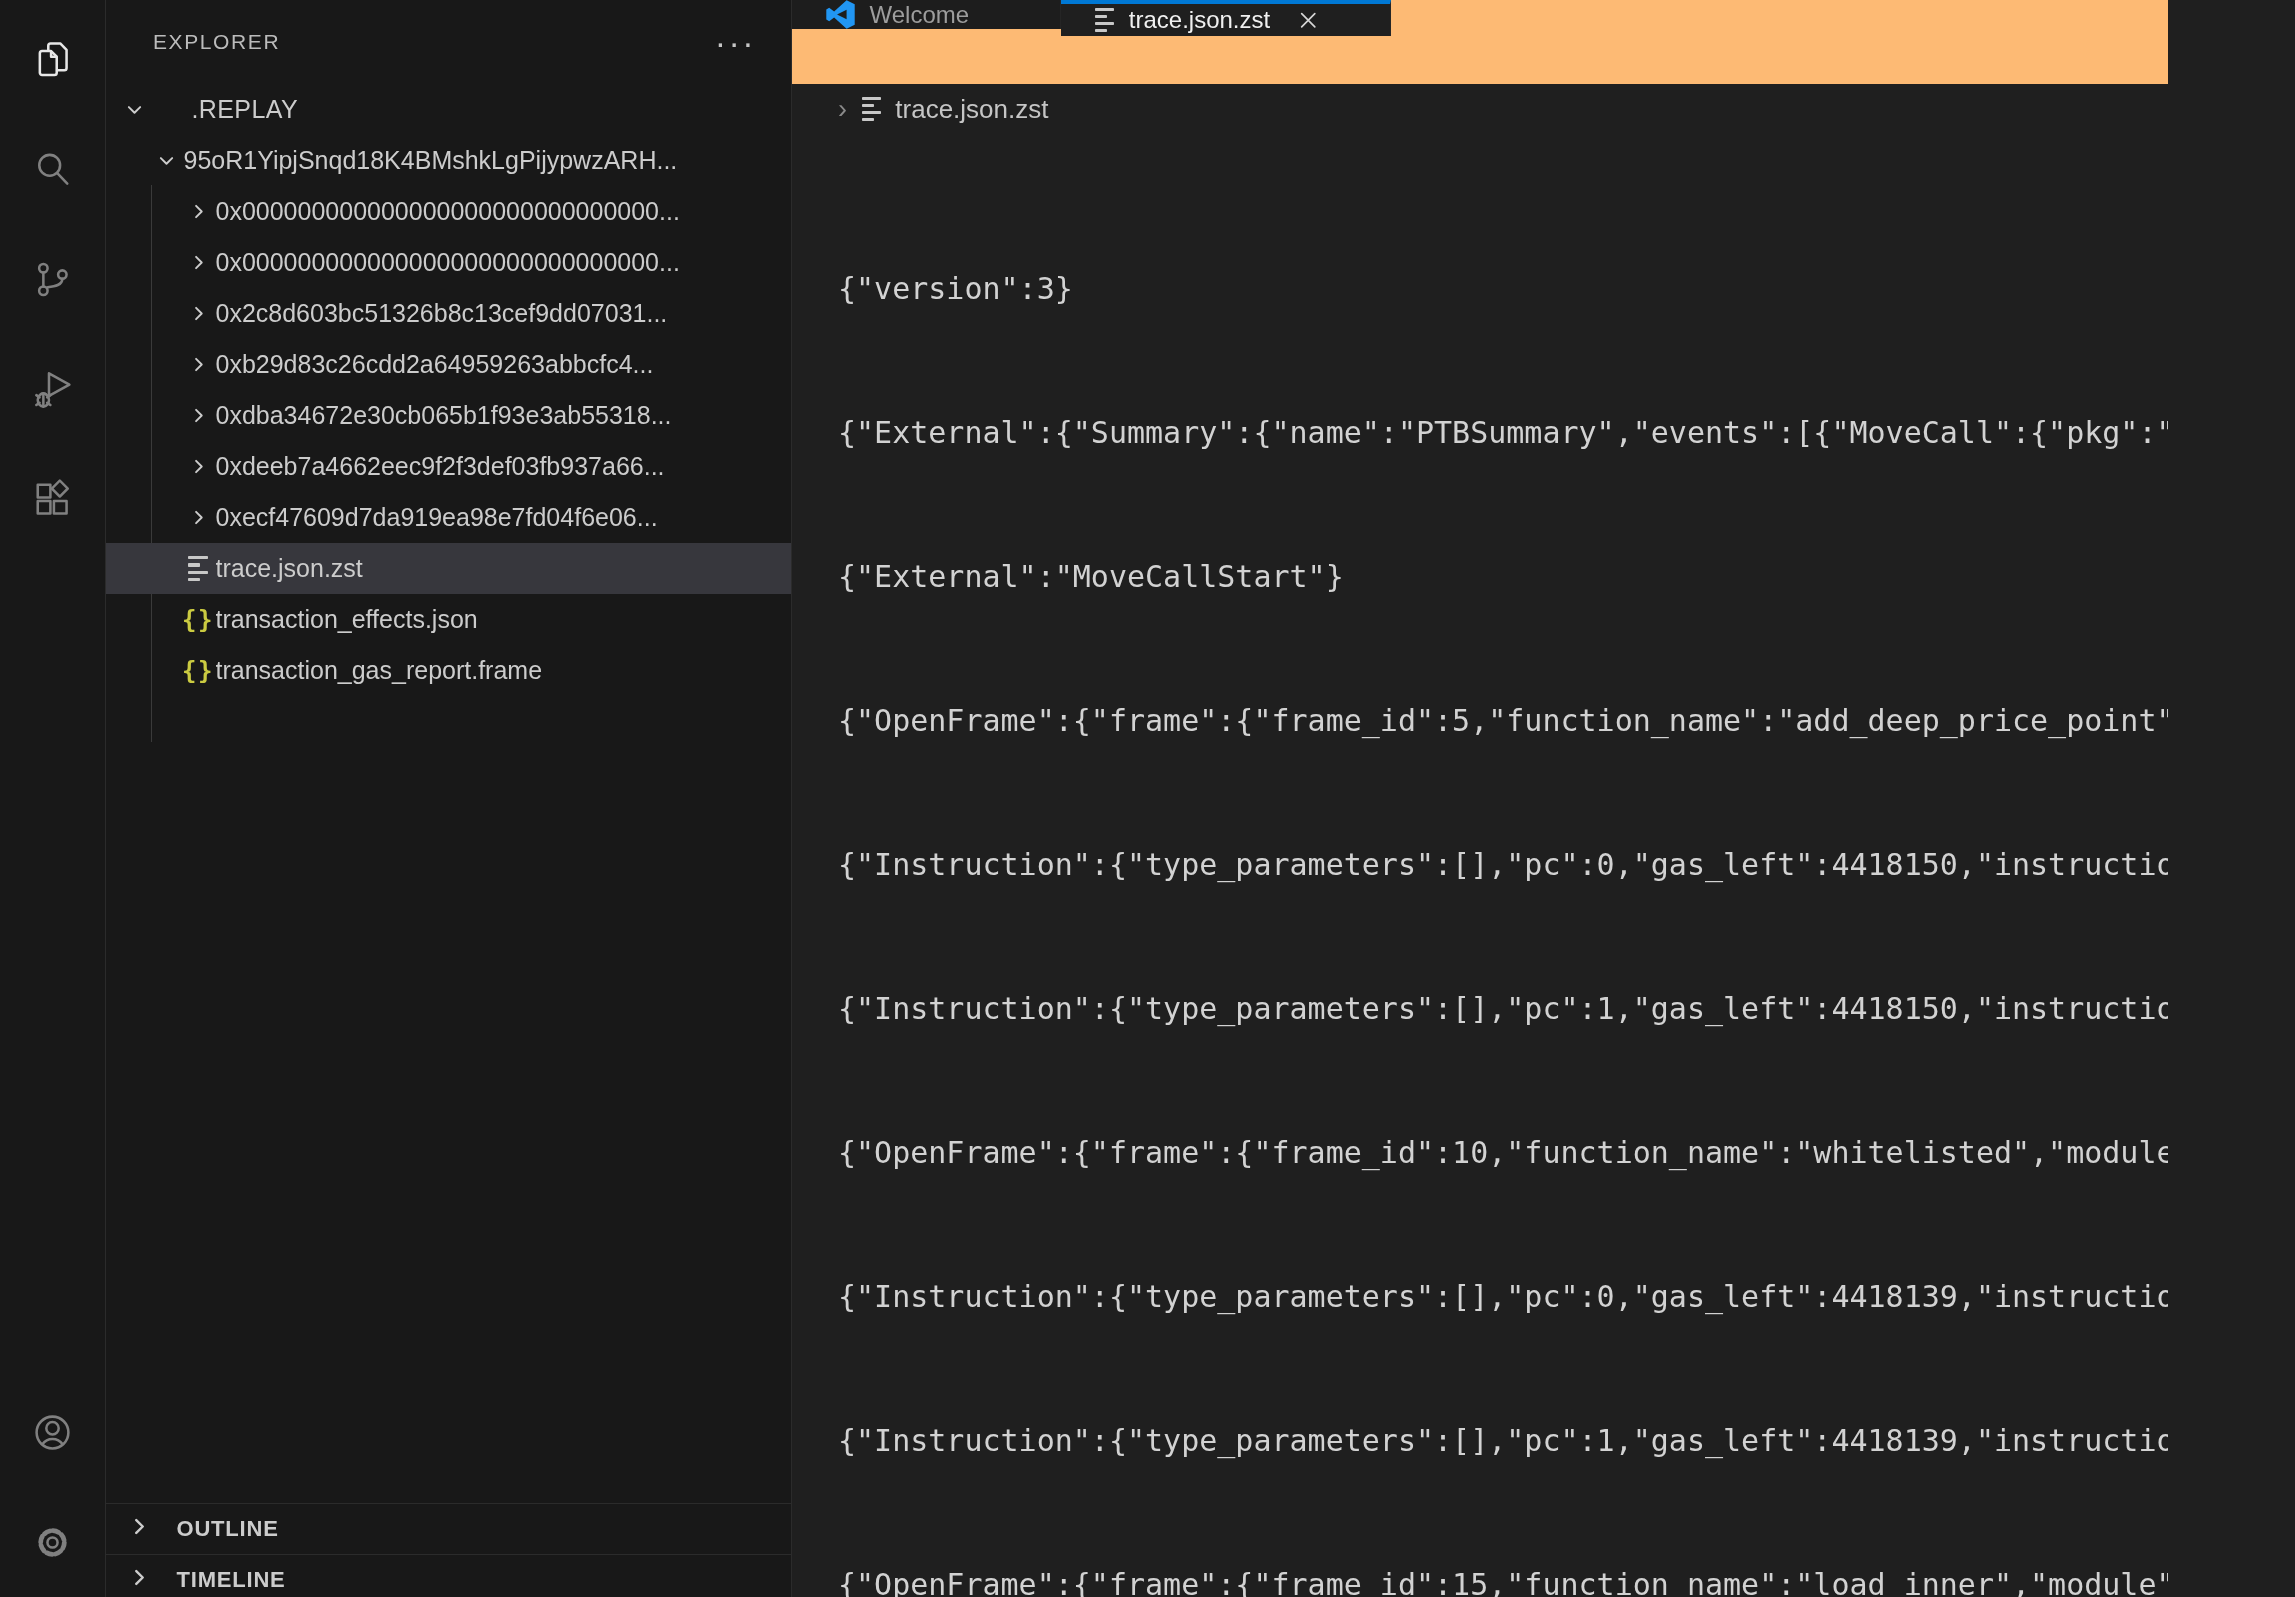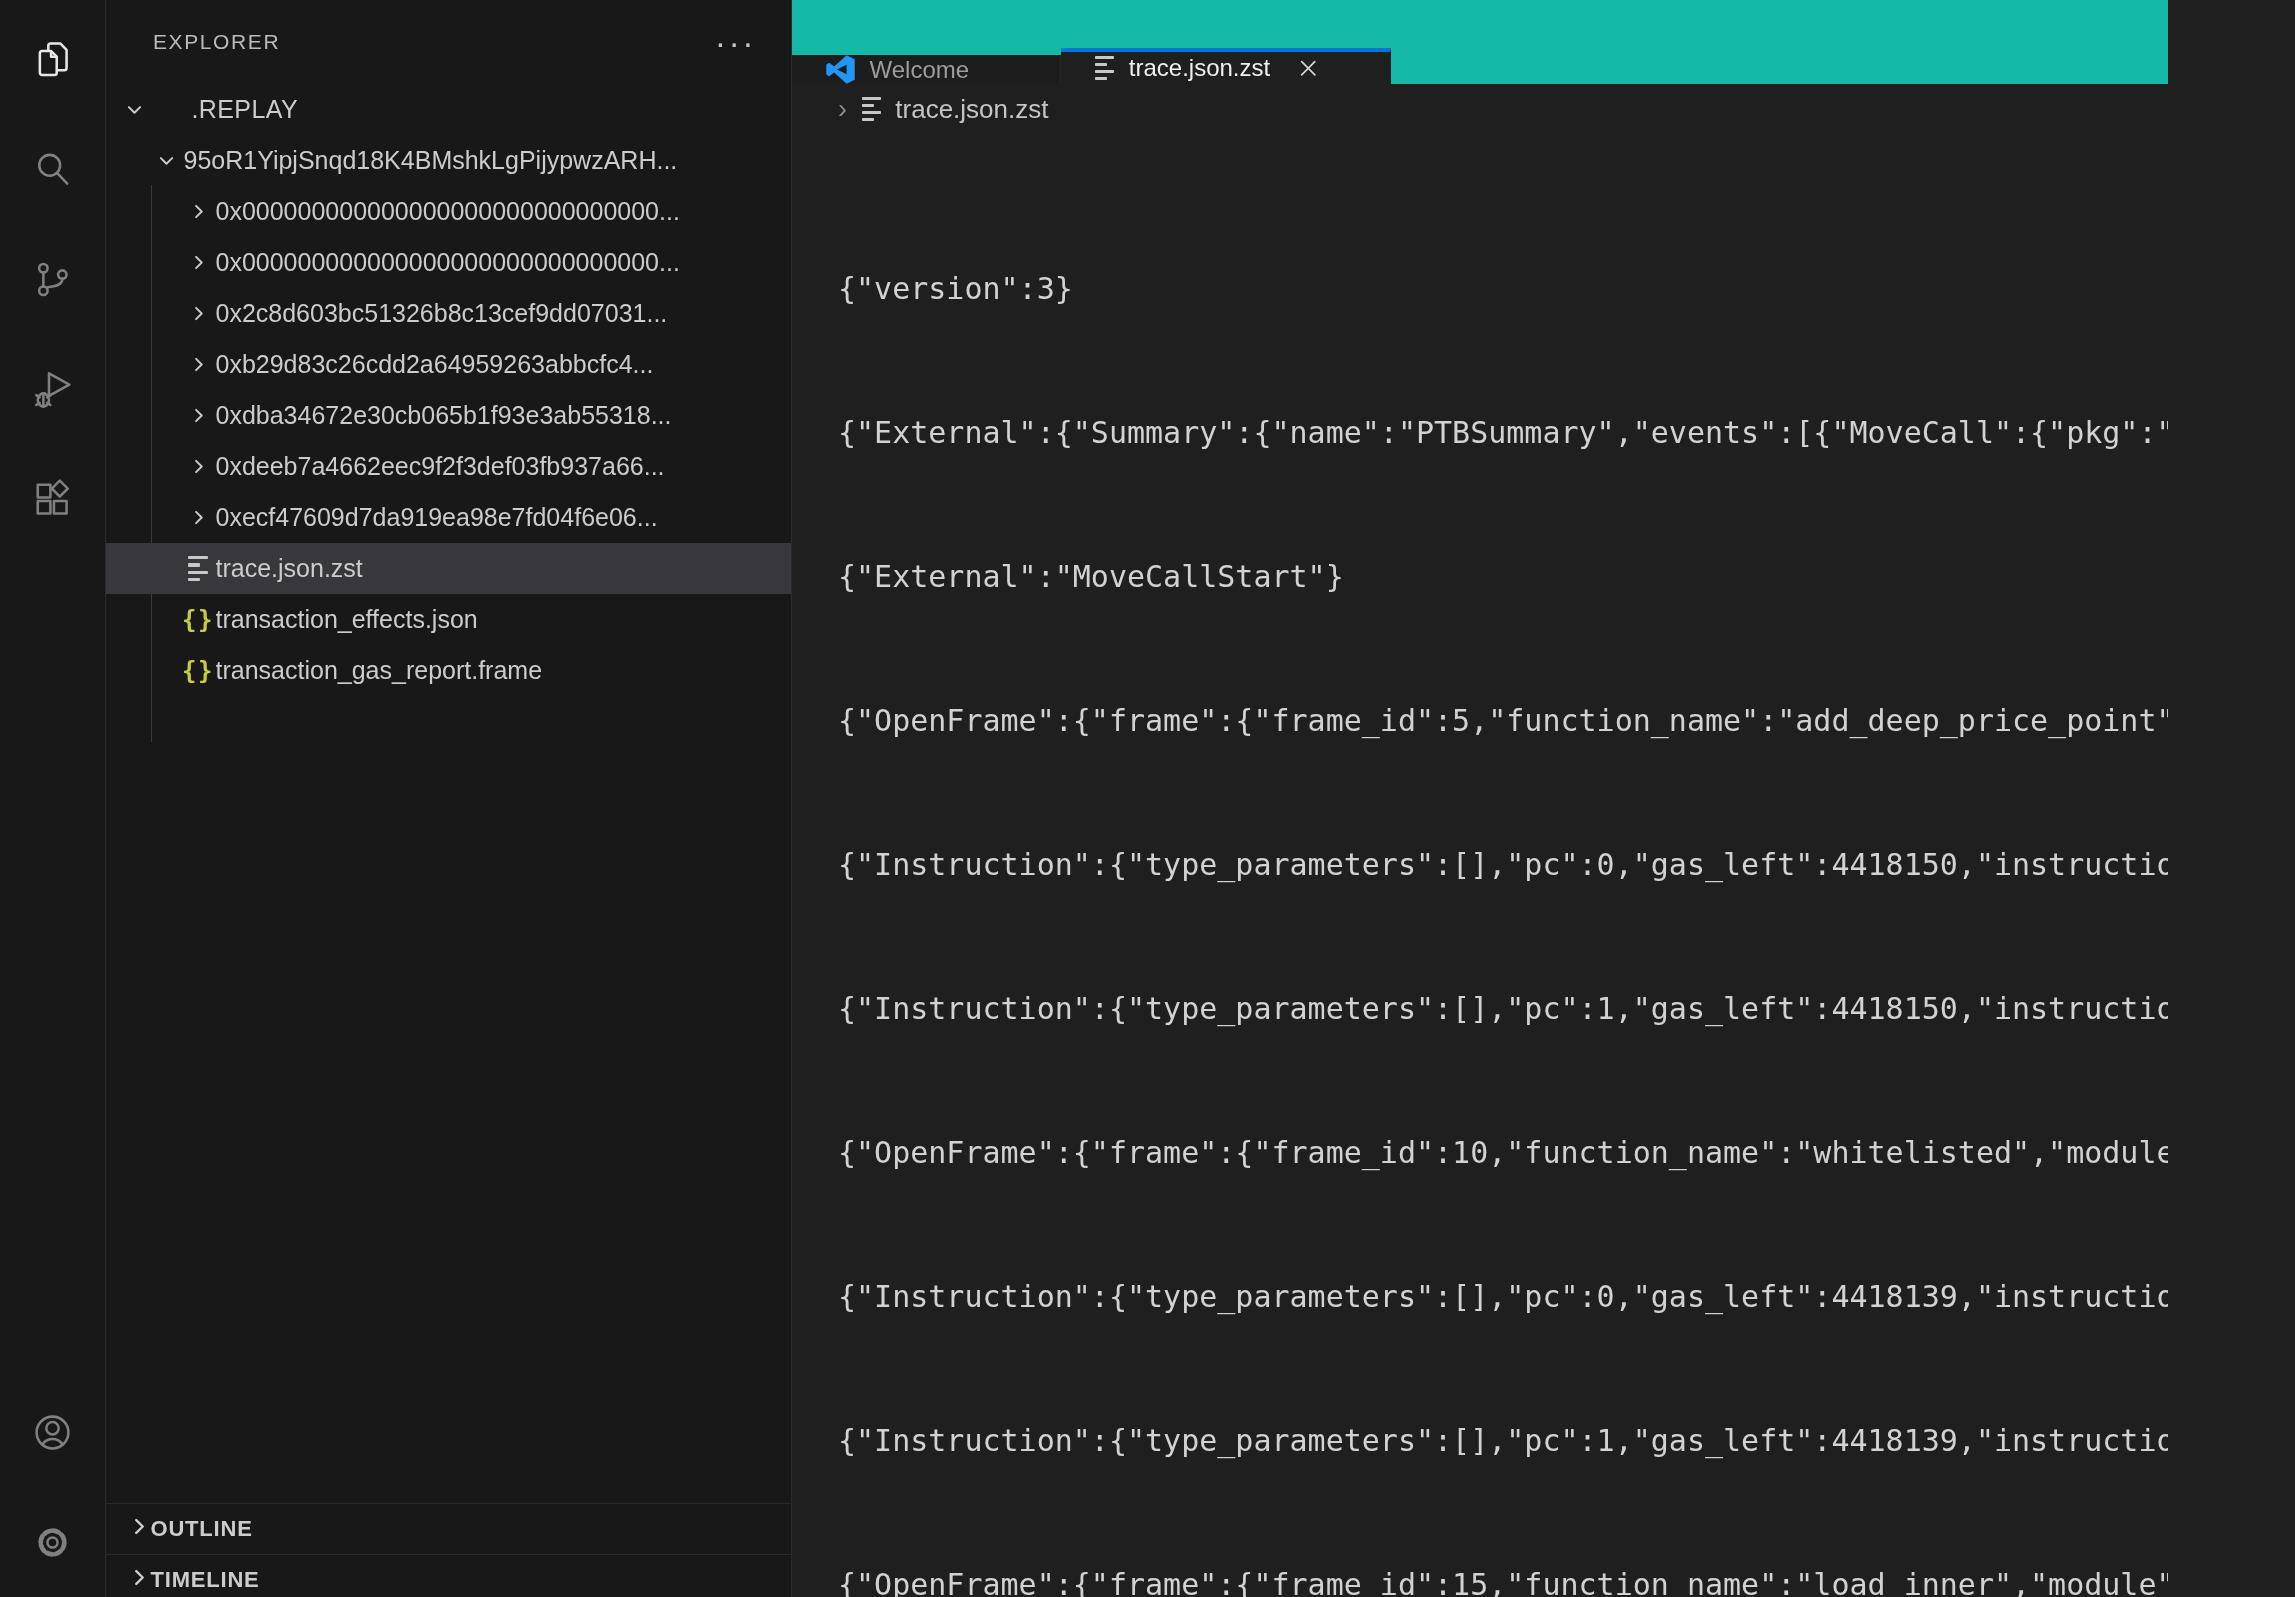--- a/index.html
+++ b/index.html
@@ -37,26 +37,26 @@
   .kind-root-open .tree-label { font-weight:400; letter-spacing:0.4px;margin-left:40px; }
   .tree-label { overflow:hidden; }
   .ficon-json { color:#cbcb41; font-size:24px; font-weight:700; letter-spacing:1.6px;
                 font-family:"DejaVu Sans Mono", monospace; }
   .bars { display:flex; flex-direction:column; gap:4px; }
   .bars i { display:block; height:3.2px; background:#c8c8c8; border-radius:0.8px; }
   .bars .b-w { width:19.3px; } .bars .b-n { width:12px; }
 
   .side-bottom { position:absolute; left:0; right:0; top:1503px; }
   .section-row { height:51px; border-top:0.8px solid #2b2b2b; display:flex; align-items:center;
-                 padding-left:22.5px; gap:1px; color:#cccccc; font-weight:700; font-size:22px;
+                 padding-left:22.5px; gap:27px; color:#cccccc; font-weight:700; font-size:22px;
                  letter-spacing:0.8px; cursor:pointer; }
 
   
   .editor-col { flex:1; display:flex; flex-direction:column; background:#1f1f1f; min-width:0; }
-  .tabbar { height:84px; background:#14b8a6; display:flex; align-items:flex-end; flex:0 0 84px; }
+  .tabbar { height:84px; background:#fdba74; display:flex; align-items:flex-start; flex:0 0 84px; }
   .tab { display:flex; align-items:center; gap:14.5px; font-size:24px; padding:0 34px; cursor:pointer; }
   .tab.inactive { background:#1d1d1d; color:#9d9d9d; border-right:0.8px solid #252525; min-width:269px; }
   .tab.active { background:#1f1f1f; color:#f0f0f0; border-top:4px solid #0078d4;
                 border-right:0.8px solid #252525; min-width:330px; }
   .tab .close { margin-left:8px; display:flex; align-items:center; justify-content:center;
                 width:32px; height:32px; border-radius:6.4px; }
   .breadcrumbs { height:50px; background:#1f1f1f; display:flex; align-items:center;
                  padding-left:46px; gap:14.5px; color:#a9a9a9; font-size:26px; flex:0 0 50px; white-space:nowrap; }
   .crumb { cursor:pointer; }
   .crumb-file { color:#c5c5c5; }

